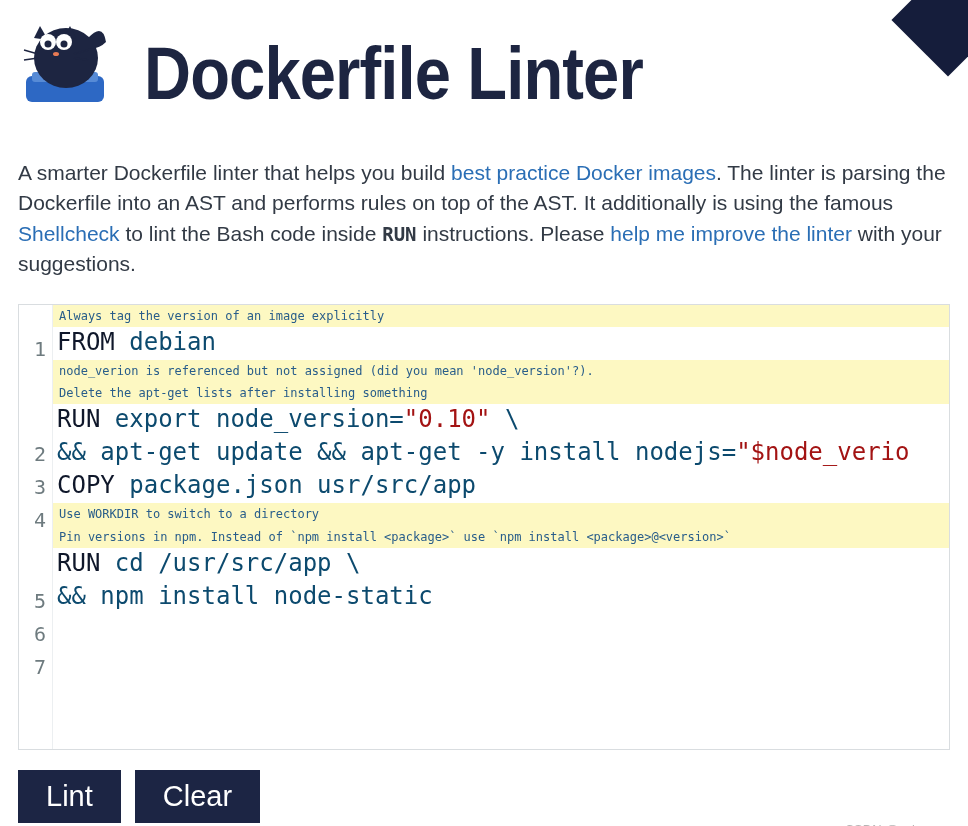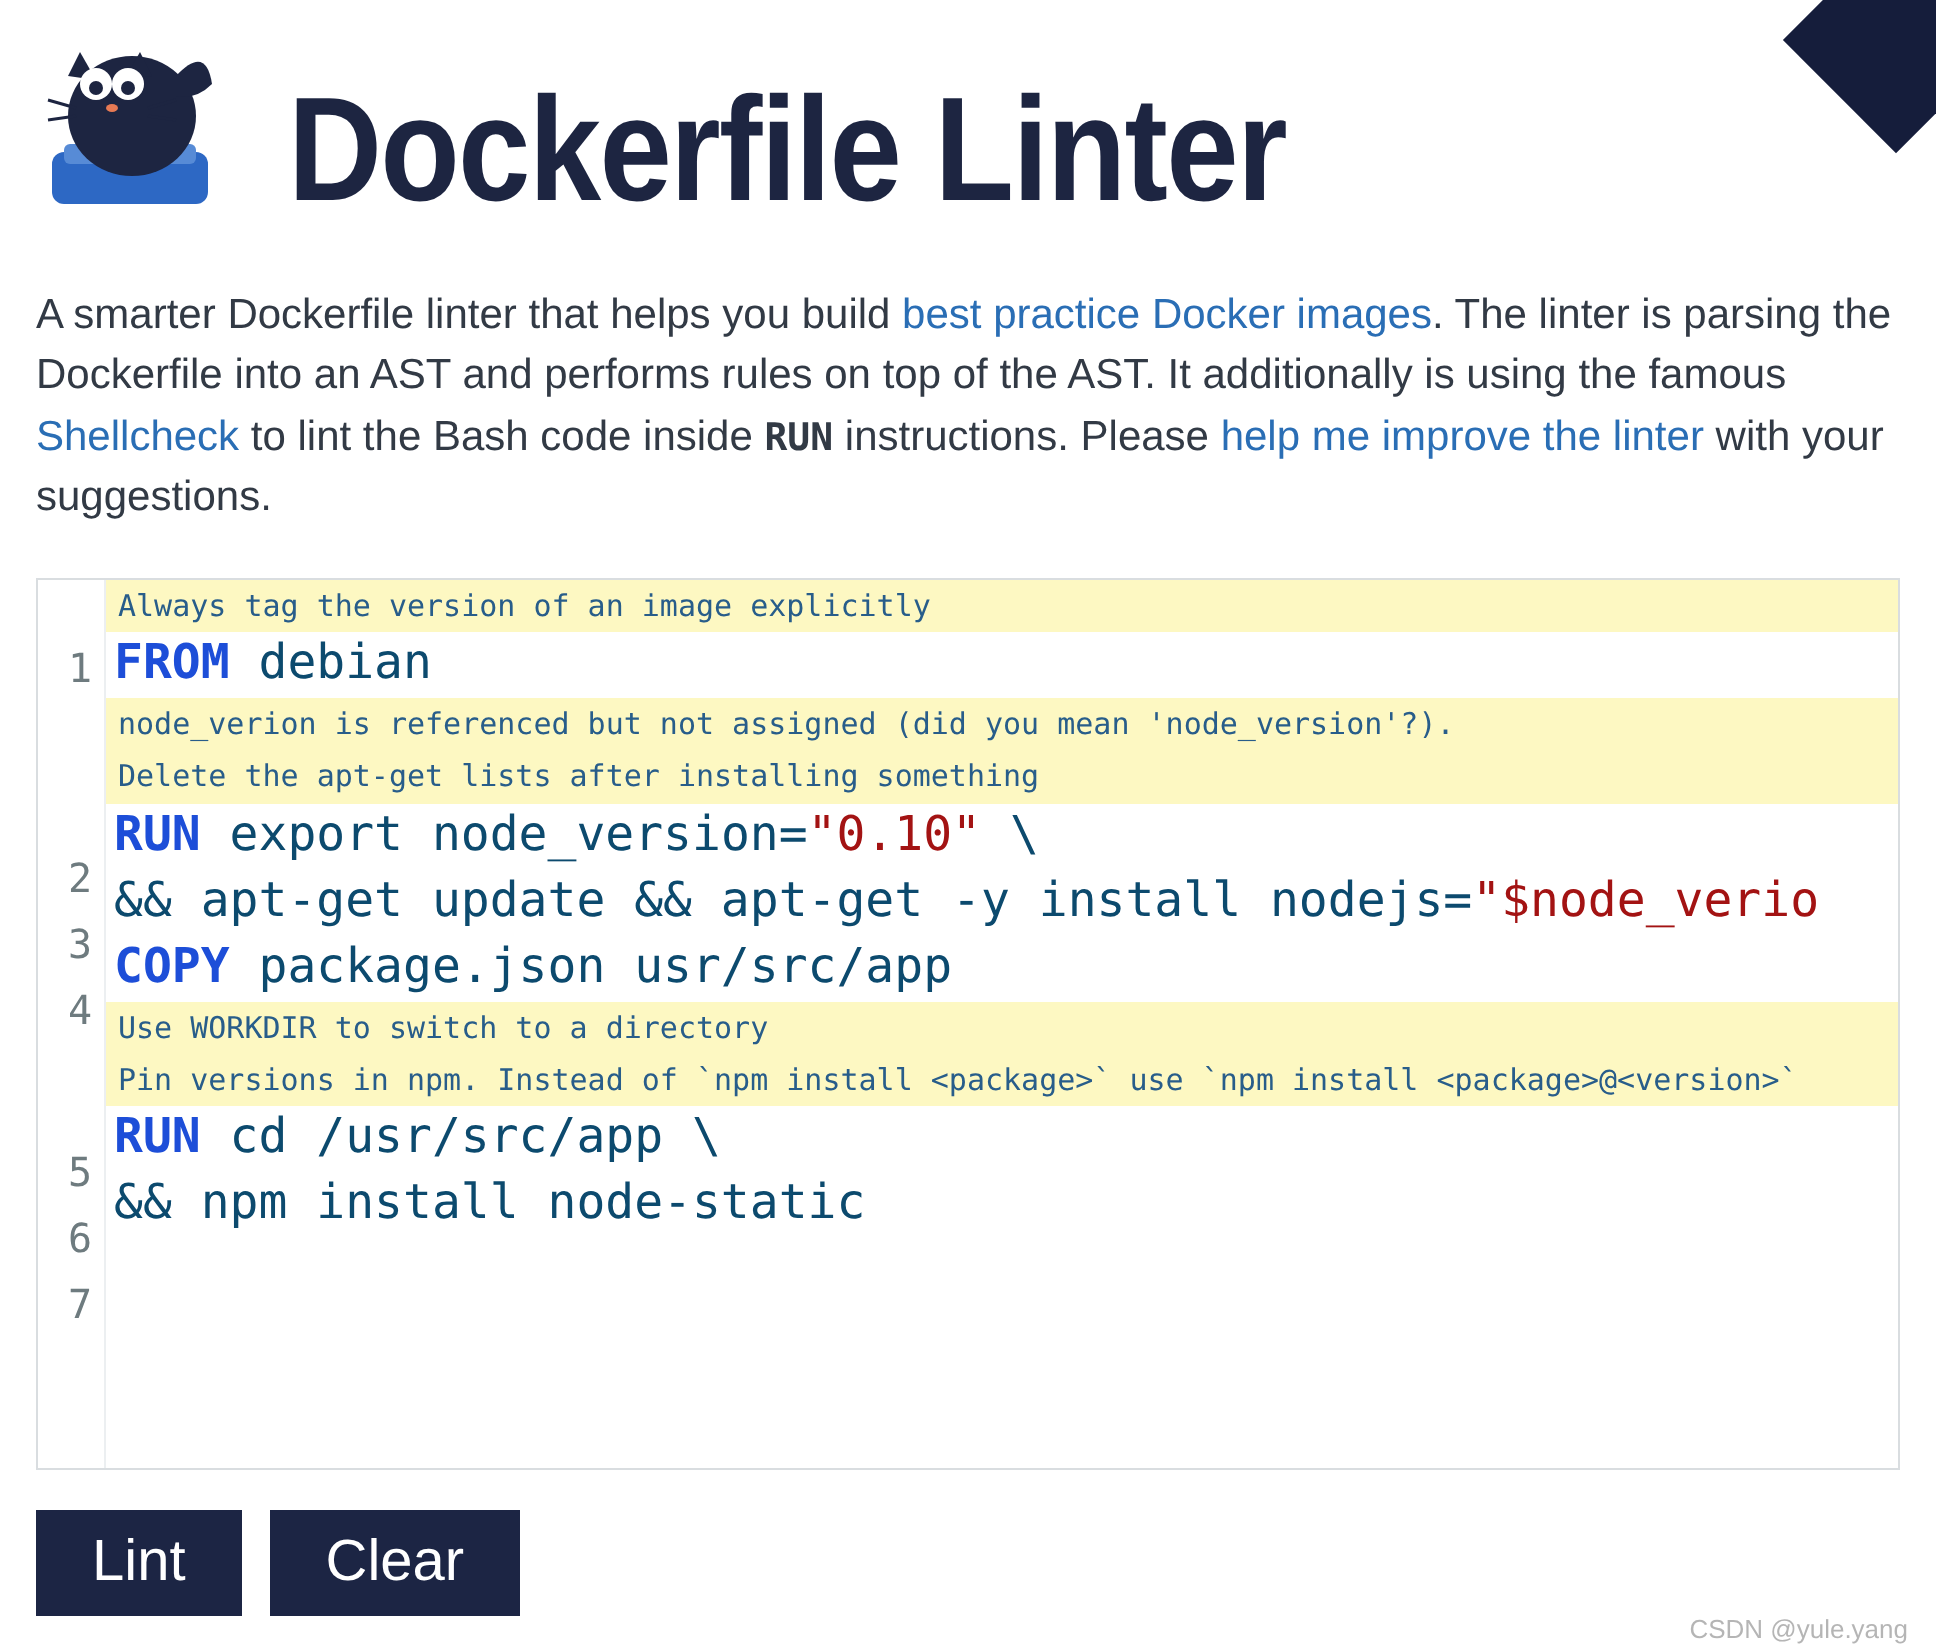--- a/index.html
+++ b/index.html
@@ -32,21 +32,21 @@
     font-family: 'Arial Narrow', Arial, sans-serif;
     font-size: 74px;
     font-weight: 700;
     color: #1d2541;
     letter-spacing: -1px;
     transform: scaleX(0.88);
     transform-origin: left center;
     white-space: nowrap;
   }
   .intro {
-    margin-top: 26px;
+    margin-top: 42px;
     font-size: 21px;
     line-height: 1.45;
     color: #323a45;
   }
   .intro a { color: #2a6eb5; text-decoration: none; }
   .intro code.mono { font-family: 'Menlo', 'Consolas', monospace; font-weight: 700; font-size: 19px; }
   .editor {
     margin-top: 24px;
     border: 1px solid #d9dde0;
     height: 446px;
@@ -67,33 +67,33 @@
   }
   .code {
     flex: 1;
     overflow: hidden;
     font-size: 24px;
     line-height: 1.1;
   }
   .warn-row {
     background: #fdf8c2;
     color: #285d8a;
-    font-size: 15px;
+    font-size: 12px;
     padding: 3px 6px;
     line-height: 1.35;
     white-space: nowrap;
   }
   .code-row {
     white-space: nowrap;
     padding: 2px 4px 3px 4px;
     height: 33px;
   }
   .gut-spacer { height: 22px; }
   .gut-num { height: 33px; display:flex; align-items:center; justify-content:flex-end; padding-top:3px;}
-  .kw { color: #1d4ed8; font-weight: bold; }
+  .kw { color: #0f172a; }
   .str { color: #a31313; }
   .txt { color: #0c4a6e; }
   .buttons { margin-top: 20px; display: flex; gap: 14px; }
   .btn {
     background: #1c2544;
     color: #fff;
     font-size: 29px;
     font-family: 'Arial Narrow', Arial, sans-serif;
     font-weight: 500;
     padding: 10px 28px;

